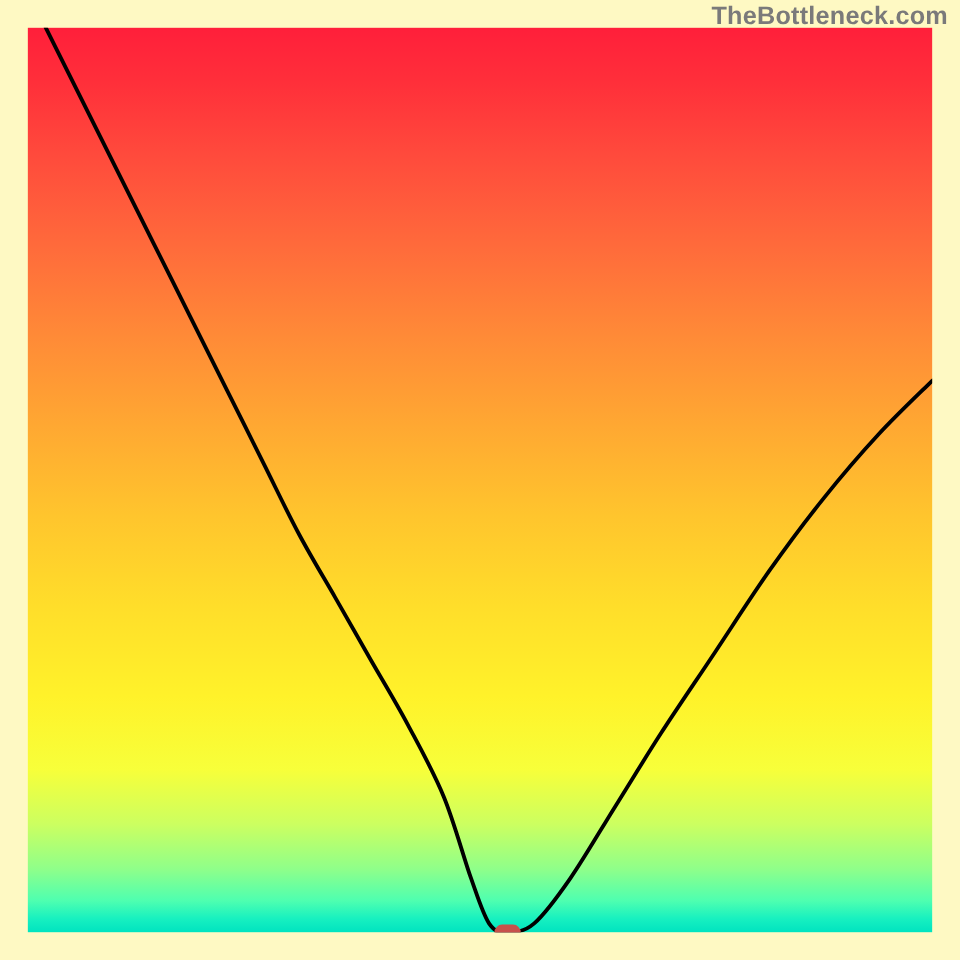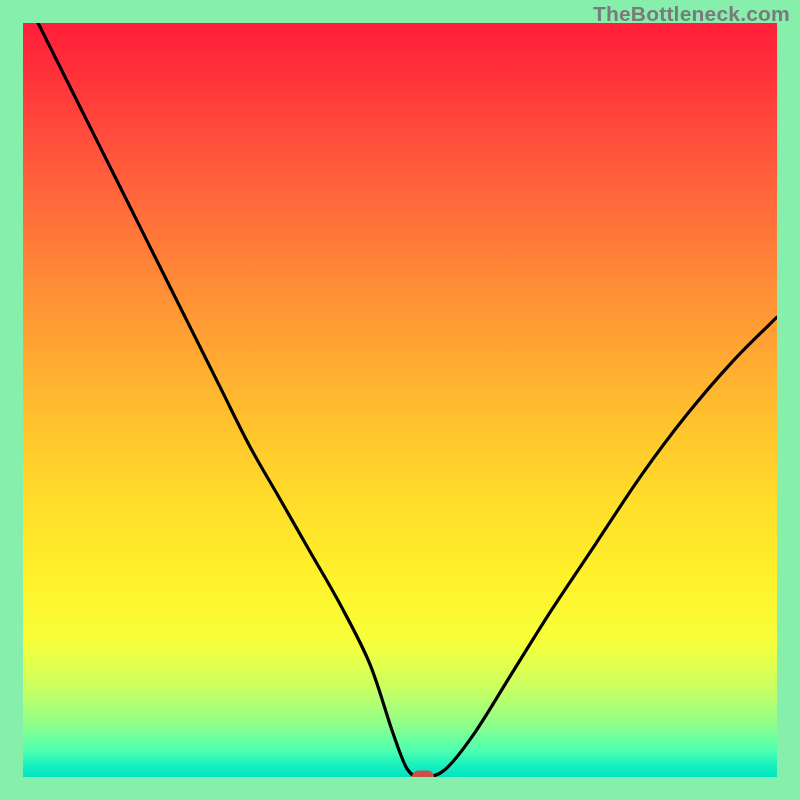--- a/index.html
+++ b/index.html
@@ -8,21 +8,21 @@
     width: 800px;
     height: 800px;
     background: #000;
     font-family: Arial, Helvetica, sans-serif;
     overflow: hidden;
   }
   .frame {
     position: relative;
     width: 800px;
     height: 800px;
-    background: #86efac;
+    background: #fef9c3;
   }
   .plot-area {
     position: absolute;
     left: 23px;
     top: 23px;
     width: 754px;
     height: 754px;
     overflow: hidden;
   }
   .gradient-bg {

